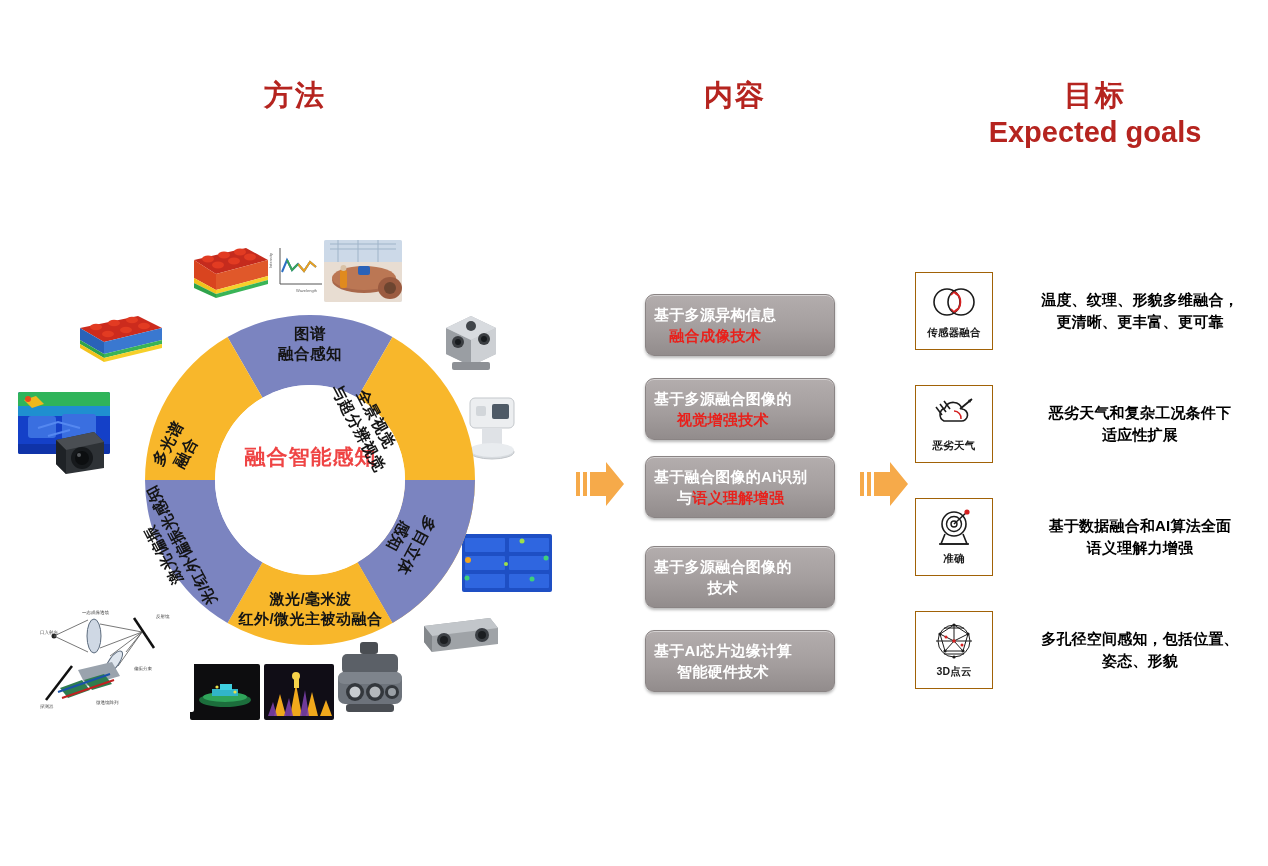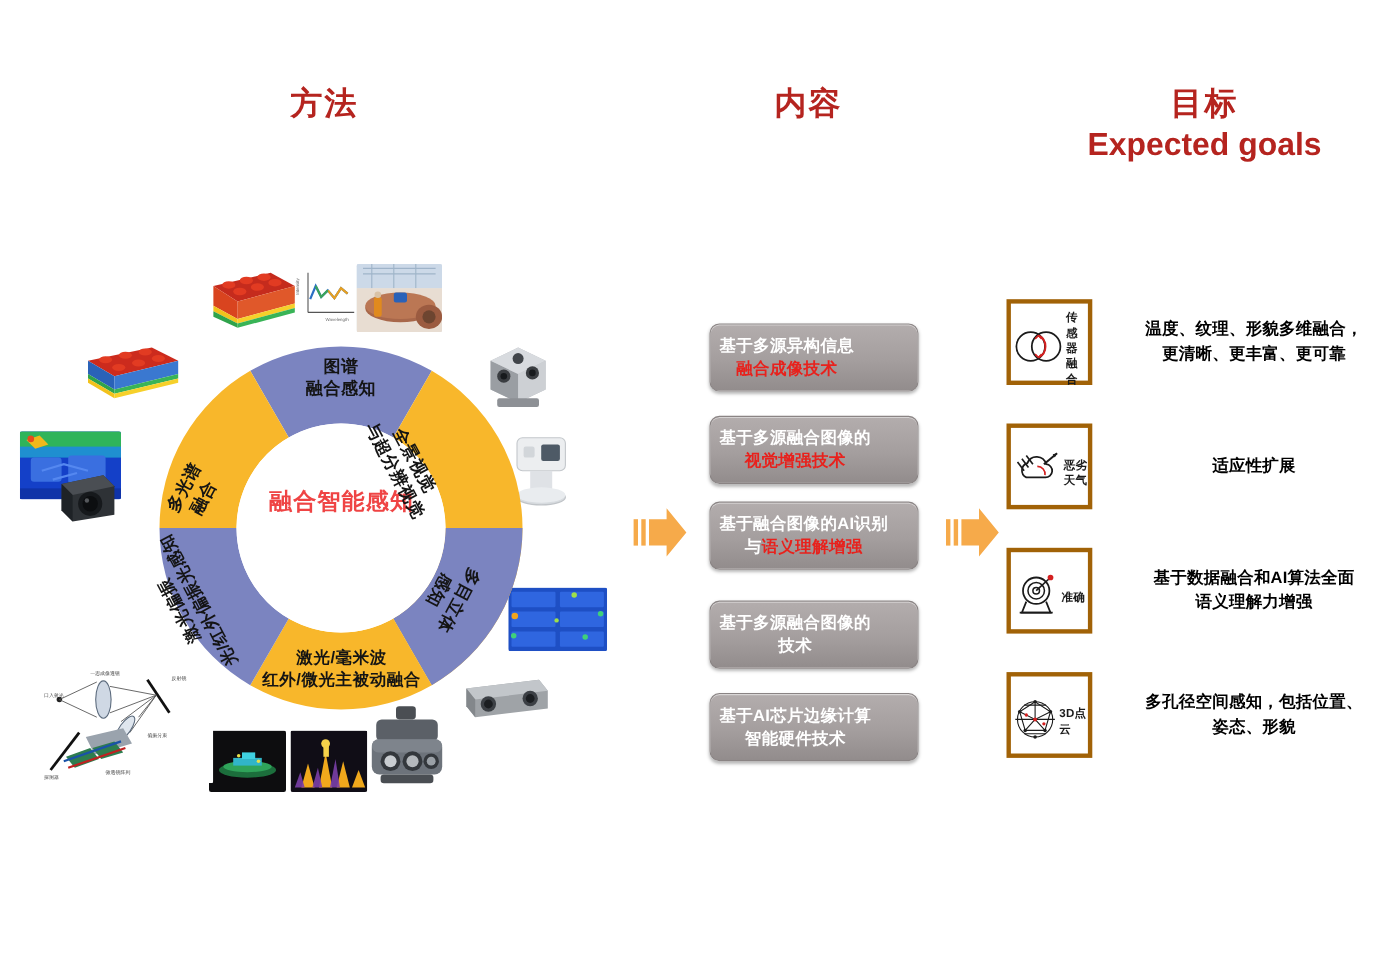--- a/index.html
+++ b/index.html
@@ -52,22 +52,22 @@
     box-shadow:0 2px 3px rgba(0,0,0,.28), inset 0 1px 0 rgba(255,255,255,.45);
     display:flex;align-items:center;
     text-align:center;padding:9px 8px;box-sizing:border-box;
   }
   .rc-box .txt{font-size:15px;font-weight:bold;line-height:1.42;color:#ffffff;letter-spacing:.3px;}
   .rc-box .hl{color:#e8211c;}
 
   
   .goal-row{position:absolute;left:915px;display:flex;align-items:center;}
   .goal-icon{
-    width:78px;height:78px;border:4px solid #a16207;background:#fff;
-    display:flex;flex-direction:row;align-items:center;justify-content:flex-start;
+    width:78px;height:78px;border:1px solid #a16207;background:#fff;
+    display:flex;flex-direction:column;align-items:center;justify-content:flex-start;
     box-sizing:border-box;padding-top:8px;flex:none;
   }
   .goal-icon .glyph{height:42px;display:flex;align-items:center;justify-content:center;}
   .goal-icon .cap{font-size:10.5px;font-weight:bold;color:#1b1b1b;margin-top:3px;letter-spacing:.2px;}
   .goal-text{
     margin-left:22px;font-size:15px;font-weight:bold;color:#000000;
     line-height:1.45;text-align:center;width:250px;letter-spacing:.2px;
   }
 </style>
 </head>
@@ -462,20 +462,21 @@
               <line x1="10" y1="7" x2="16" y2="15"></line>
             <line x1="14" y1="4" x2="20" y2="12"></line>
           </g>
           <line x1="30" y1="12" x2="42" y2="2" stroke="#1b1b1b" stroke-width="1.8"></line>
           <polygon points="42,2 38,3 40,6" fill="#1b1b1b"></polygon>
         </svg>
       </div>
       <div class="cap">恶劣天气</div>
     </div>
     <div class="goal-text">
+      <div>恶劣天气和复杂工况条件下</div>
       <div>适应性扩展</div>
     </div>
   </div>
 
   <div class="goal-row" style="top:498px;">
     <div class="goal-icon">
       <div class="glyph">
         <svg width="46" height="40" viewBox="0 0 46 40">
           <circle cx="23" cy="16" r="12" fill="none" stroke="#1b1b1b" stroke-width="1.6"></circle>
           <circle cx="23" cy="16" r="7.5" fill="none" stroke="#1b1b1b" stroke-width="1.4"></circle>

